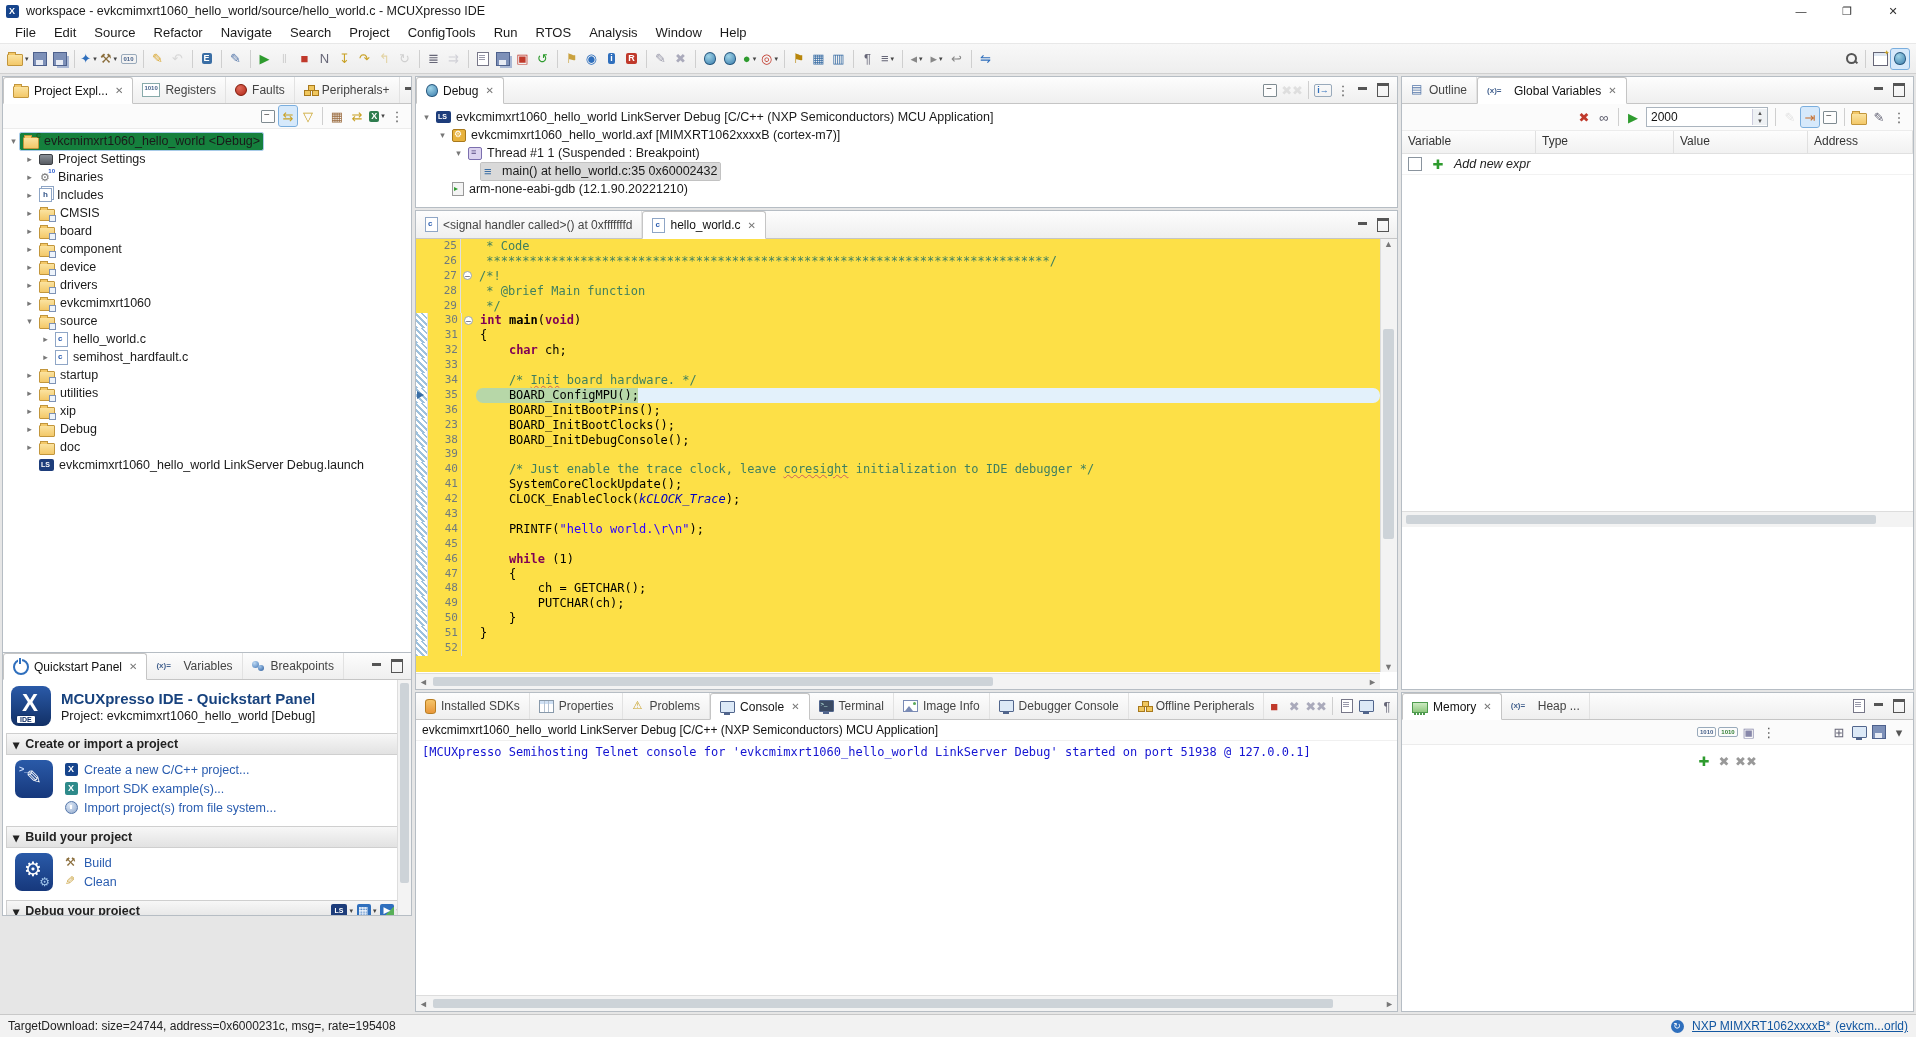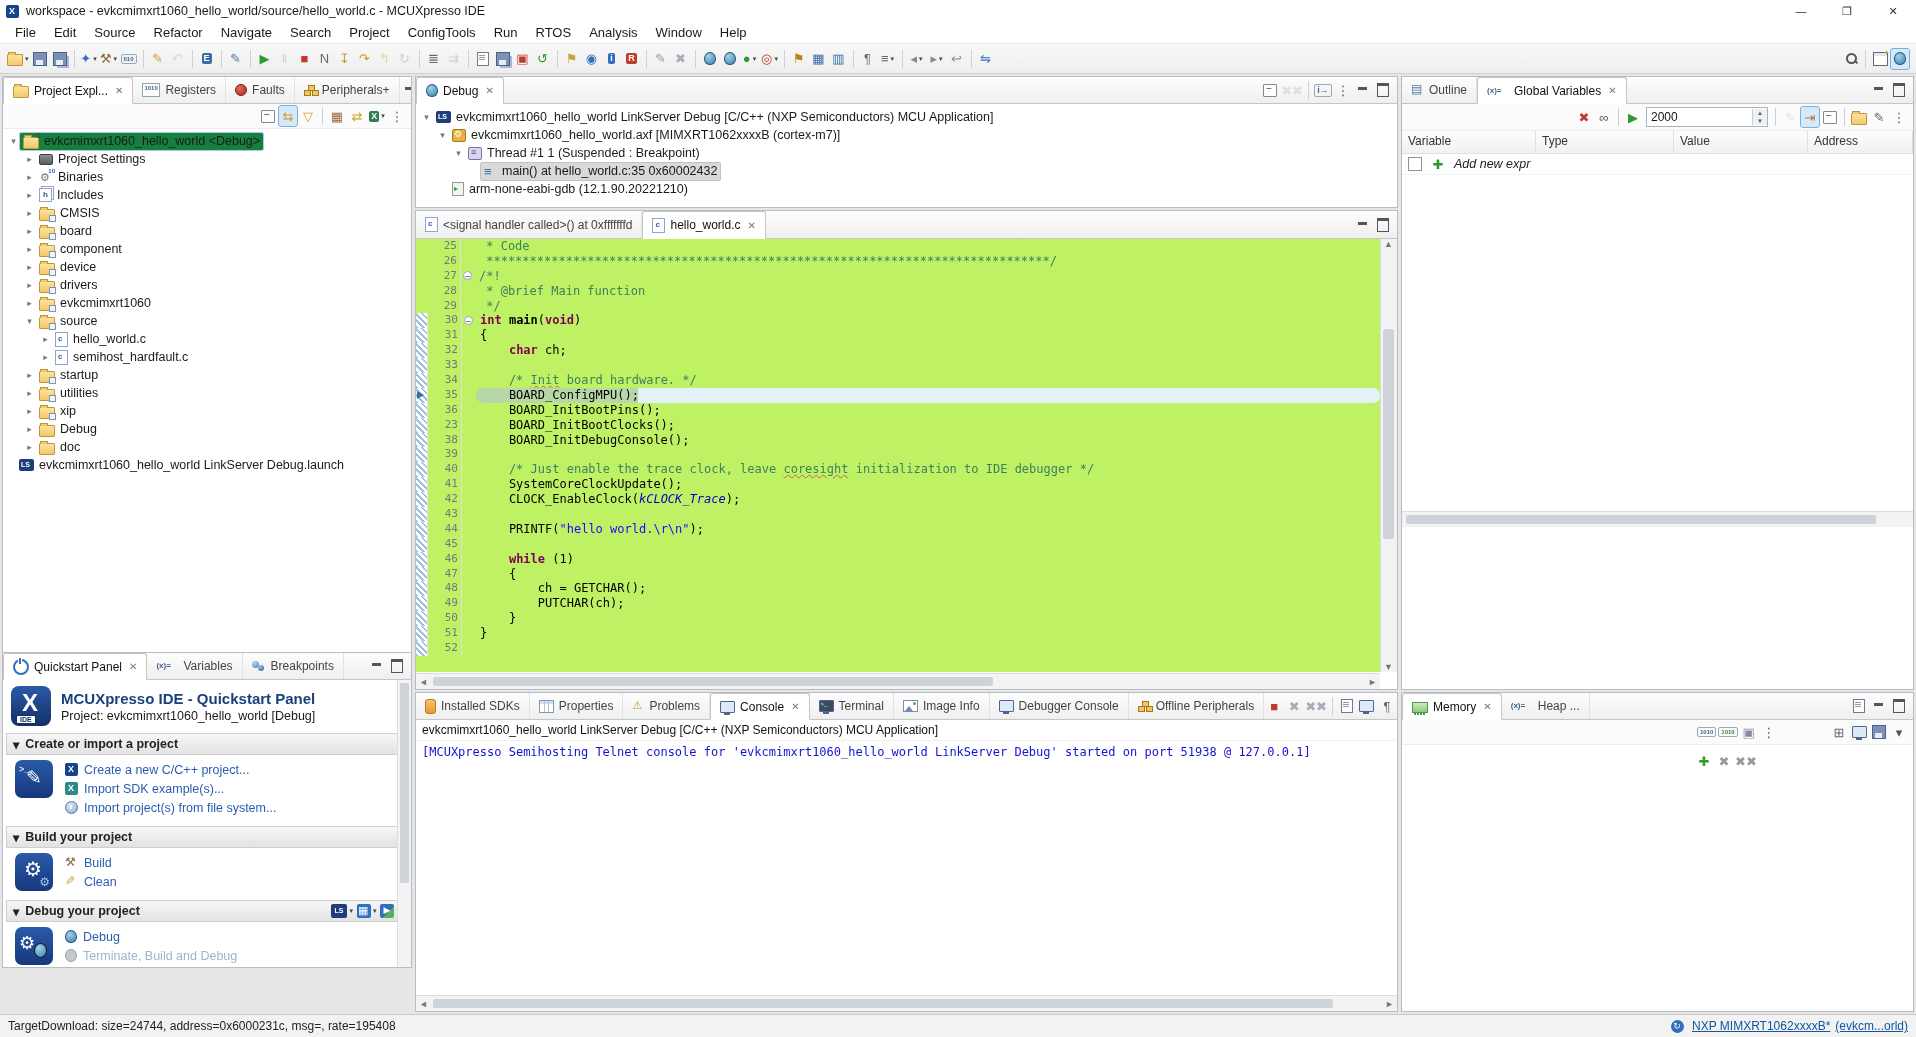--- a/index.html
+++ b/index.html
@@ -547,30 +547,30 @@
             <span>Debug</span>
           </span>
         </div>
         <div class="trow" style="padding-left: 20px;">
           <span class="exp">▸</span>
           <span class="selwrap">
             <span class="sh sh-folder tic"></span>
             <span>doc</span>
           </span>
         </div>
-        <div class="trow" style=" text-align: center;">
+        <div class="trow" style="padding-left: 20px; text-align: center;">
           <span class="exp"></span>
           <span class="selwrap">
             <span class="sh sh-ls tic"></span>
             <span>evkcmimxrt1060_hello_world LinkServer Debug.launch</span>
           </span>
         </div>
       </div>
     </div>
-  <div class="view" id="qs" style="left:2px;top:652px;width:410px;height:316px;">
+  <div class="view" id="qs" style="left:2px;top:652px;width:410px;height:264px;">
       <div class="vtabs">
         <div class="tab active">
           <span class="sh sh-power"></span>
           <span>Quickstart Panel</span>
           <span class="close">✕</span>
         </div>
         <div class="tab">
           <span class="sh sh-xeq"></span>
           <span>Variables</span>
         </div>
@@ -764,21 +764,21 @@
         <div class="spacer"></div>
         <div class="ricons">
           <span class="icx">
             <span class="sh sh-minimize"></span>
           </span>
           <span class="icx">
             <span class="sh sh-maximize"></span>
           </span>
         </div>
       </div>
-      <div style="position: absolute; inset: 28px 17px 17px 0px; overflow: hidden; background: #bef264;">
+      <div style="position: absolute; inset: 28px 17px 17px 0px; overflow: hidden; background: #fde047;">
         <div class="cline"><span class="ln-m"></span><span class="ln-num">25</span><span class="ln-fold"></span><span class="ln-code"><span class="seg-c"> * Code</span></span></div>
         <div class="cline"><span class="ln-m"></span><span class="ln-num">26</span><span class="ln-fold"></span><span class="ln-code"><span class="seg-c"> ******************************************************************************/</span></span></div>
         <div class="cline"><span class="ln-m"></span><span class="ln-num">27</span><span class="ln-fold"><span class="foldc">−</span></span><span class="ln-code"><span class="seg-c">/*!</span></span></div>
         <div class="cline"><span class="ln-m"></span><span class="ln-num">28</span><span class="ln-fold"></span><span class="ln-code"><span class="seg-c"> * @brief Main function</span></span></div>
         <div class="cline"><span class="ln-m"></span><span class="ln-num">29</span><span class="ln-fold"></span><span class="ln-code"><span class="seg-c"> */</span></span></div>
         <div class="cline"><span class="ln-m hatched"></span><span class="ln-num">30</span><span class="ln-fold"><span class="foldc">−</span></span><span class="ln-code"><span class="seg-k">int</span><span class="seg-p"> </span><span class="seg-f">main</span><span class="seg-p">(</span><span class="seg-k">void</span><span class="seg-p">)</span></span></div>
         <div class="cline"><span class="ln-m hatched"></span><span class="ln-num">31</span><span class="ln-fold"></span><span class="ln-code"><span class="seg-p">{</span></span></div>
         <div class="cline"><span class="ln-m hatched"></span><span class="ln-num">32</span><span class="ln-fold"></span><span class="ln-code"><span class="seg-p">    </span><span class="seg-k">char</span><span class="seg-p"> ch;</span></span></div>
         <div class="cline"><span class="ln-m hatched"></span><span class="ln-num">33</span><span class="ln-fold"></span><span class="ln-code"></span></div>
         <div class="cline"><span class="ln-m hatched"></span><span class="ln-num">34</span><span class="ln-fold"></span><span class="ln-code"><span class="seg-c">    /* </span><span class="seg-cm">Init</span><span class="seg-c"> board hardware. */</span></span></div>

